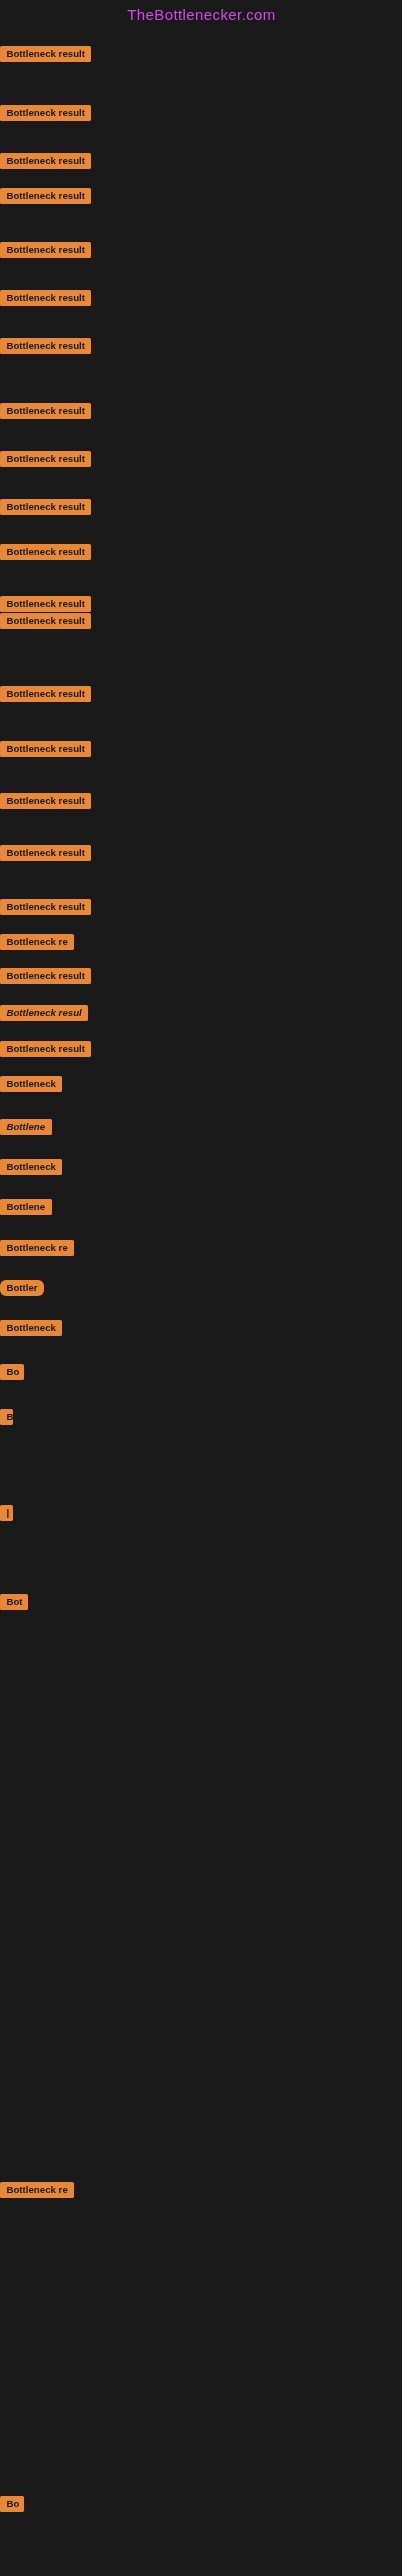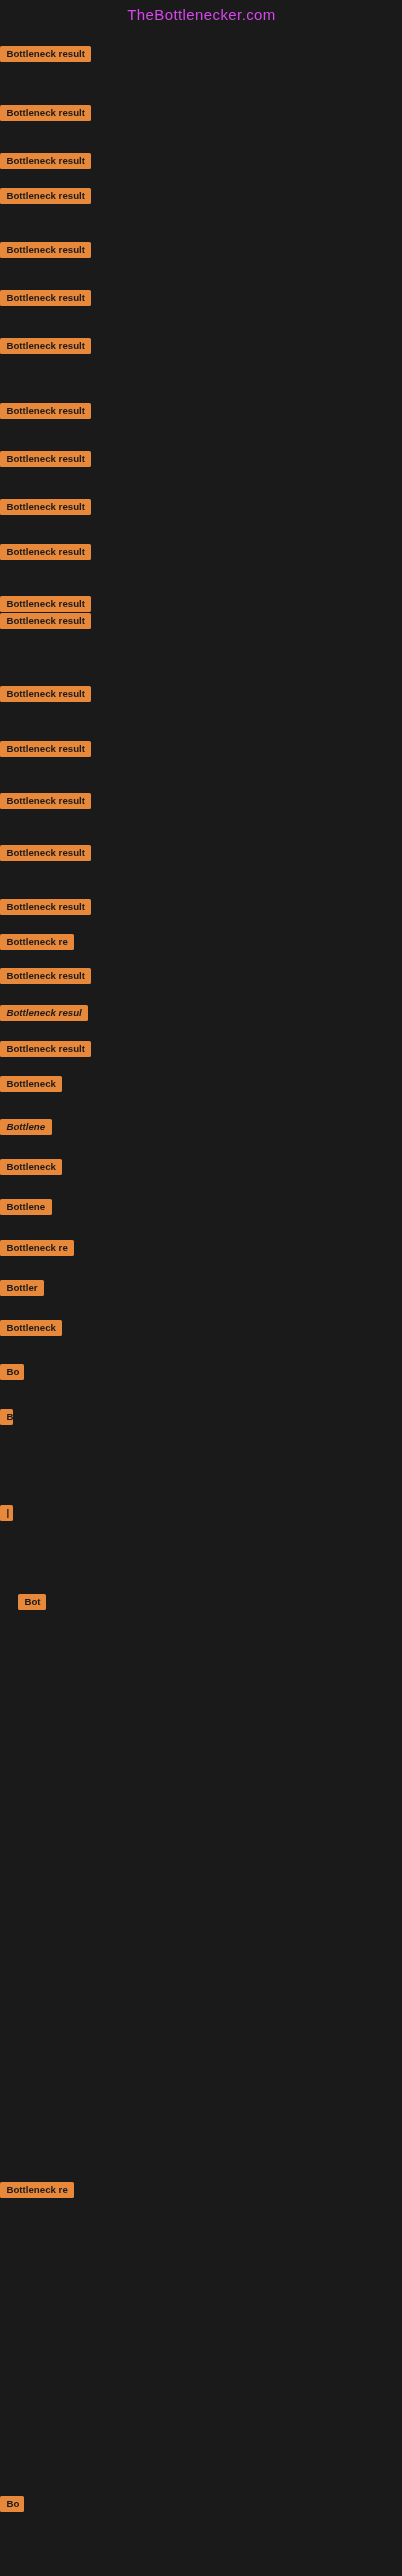--- a/index.html
+++ b/index.html
@@ -69,21 +69,21 @@
 <div class="bottleneck-item" style="top: 899px;"><span class="bottleneck-badge" style="max-width: 141px;">Bottleneck result</span></div>
 <div class="bottleneck-item" style="top: 934px;"><span class="bottleneck-badge" style="max-width: 105px;">Bottleneck re</span></div>
 <div class="bottleneck-item" style="top: 968px;"><span class="bottleneck-badge" style="max-width: 141px;">Bottleneck result</span></div>
 <div class="bottleneck-item" style="top: 1005px; font-style: italic;"><span class="bottleneck-badge" style="max-width: 117px;">Bottleneck resul</span></div>
 <div class="bottleneck-item" style="top: 1041px;"><span class="bottleneck-badge" style="max-width: 121px;">Bottleneck result</span></div>
 <div class="bottleneck-item" style="top: 1076px;"><span class="bottleneck-badge" style="max-width: 81px;">Bottleneck</span></div>
 <div class="bottleneck-item" style="top: 1119px; font-style: italic;"><span class="bottleneck-badge" style="max-width: 64px;">Bottlene</span></div>
 <div class="bottleneck-item" style="top: 1159px;"><span class="bottleneck-badge" style="max-width: 81px;">Bottleneck</span></div>
 <div class="bottleneck-item" style="top: 1199px;"><span class="bottleneck-badge" style="max-width: 72px;">Bottlene</span></div>
 <div class="bottleneck-item" style="top: 1240px;"><span class="bottleneck-badge" style="max-width: 105px;">Bottleneck re</span></div>
-<div class="bottleneck-item" style="top: 1280px;"><span class="bottleneck-badge" style="max-width: 52px;">Bottler</span></div>
+<div class="bottleneck-item" style="top: 1280px;"><span class="bottleneck-badge" style="max-width: 52px; border-radius: 6px;">Bottler</span></div>
 <div class="bottleneck-item" style="top: 1320px;"><span class="bottleneck-badge" style="max-width: 81px;">Bottleneck</span></div>
 <div class="bottleneck-item" style="top: 1364px;"><span class="bottleneck-badge" style="max-width: 24px;">Bo</span></div>
 <div class="bottleneck-item" style="top: 1409px;"><span class="bottleneck-badge" style="max-width: 12px;">B</span></div>
 <div class="bottleneck-item" style="top: 1505px;"><span class="bottleneck-badge" style="max-width: 6.4px;">|</span></div>
-<div class="bottleneck-item" style="top: 1594px;"><span class="bottleneck-badge" style="max-width: 28px; margin-left: 18px;">Bot</span></div>
+<div class="bottleneck-item" style="top: 1594px;"><span class="bottleneck-badge" style="max-width: 28px;">Bot</span></div>
 <div class="bottleneck-item" style="top: 2182px;"><span class="bottleneck-badge" style="max-width: 105px;">Bottleneck re</span></div>
 <div class="bottleneck-item" style="top: 2496px;"><span class="bottleneck-badge" style="max-width: 24px;">Bo</span></div>
 
 
 </body></html>

